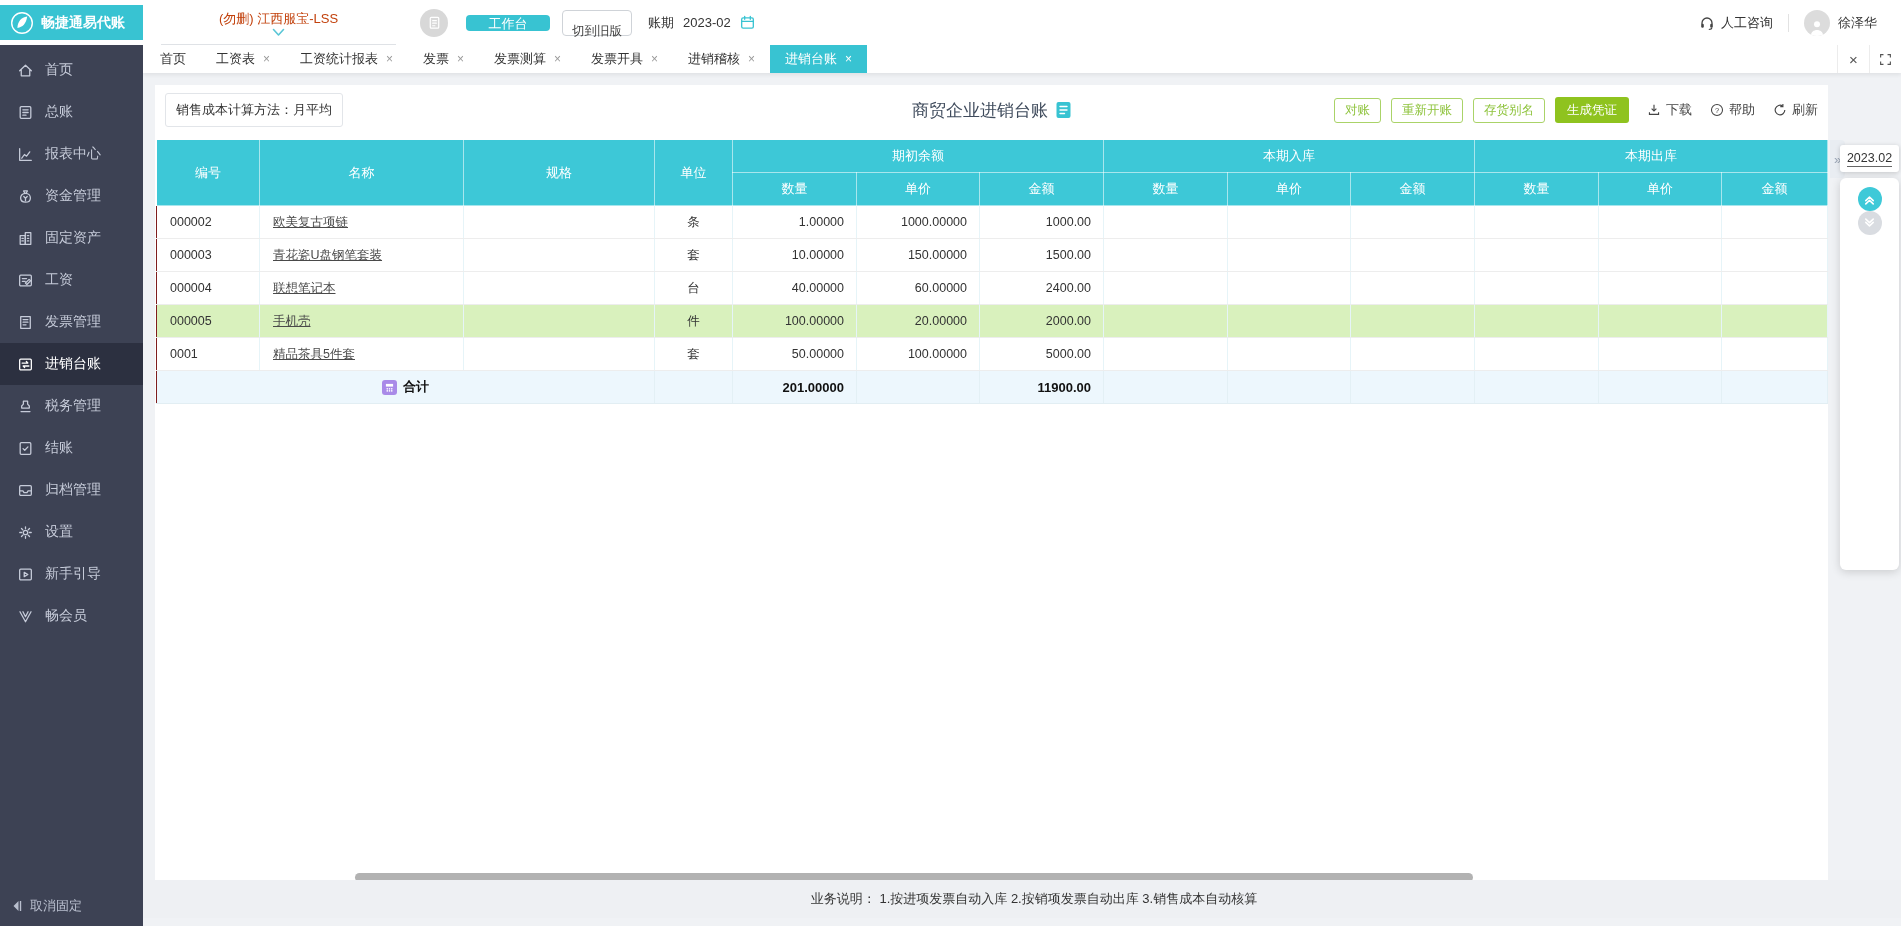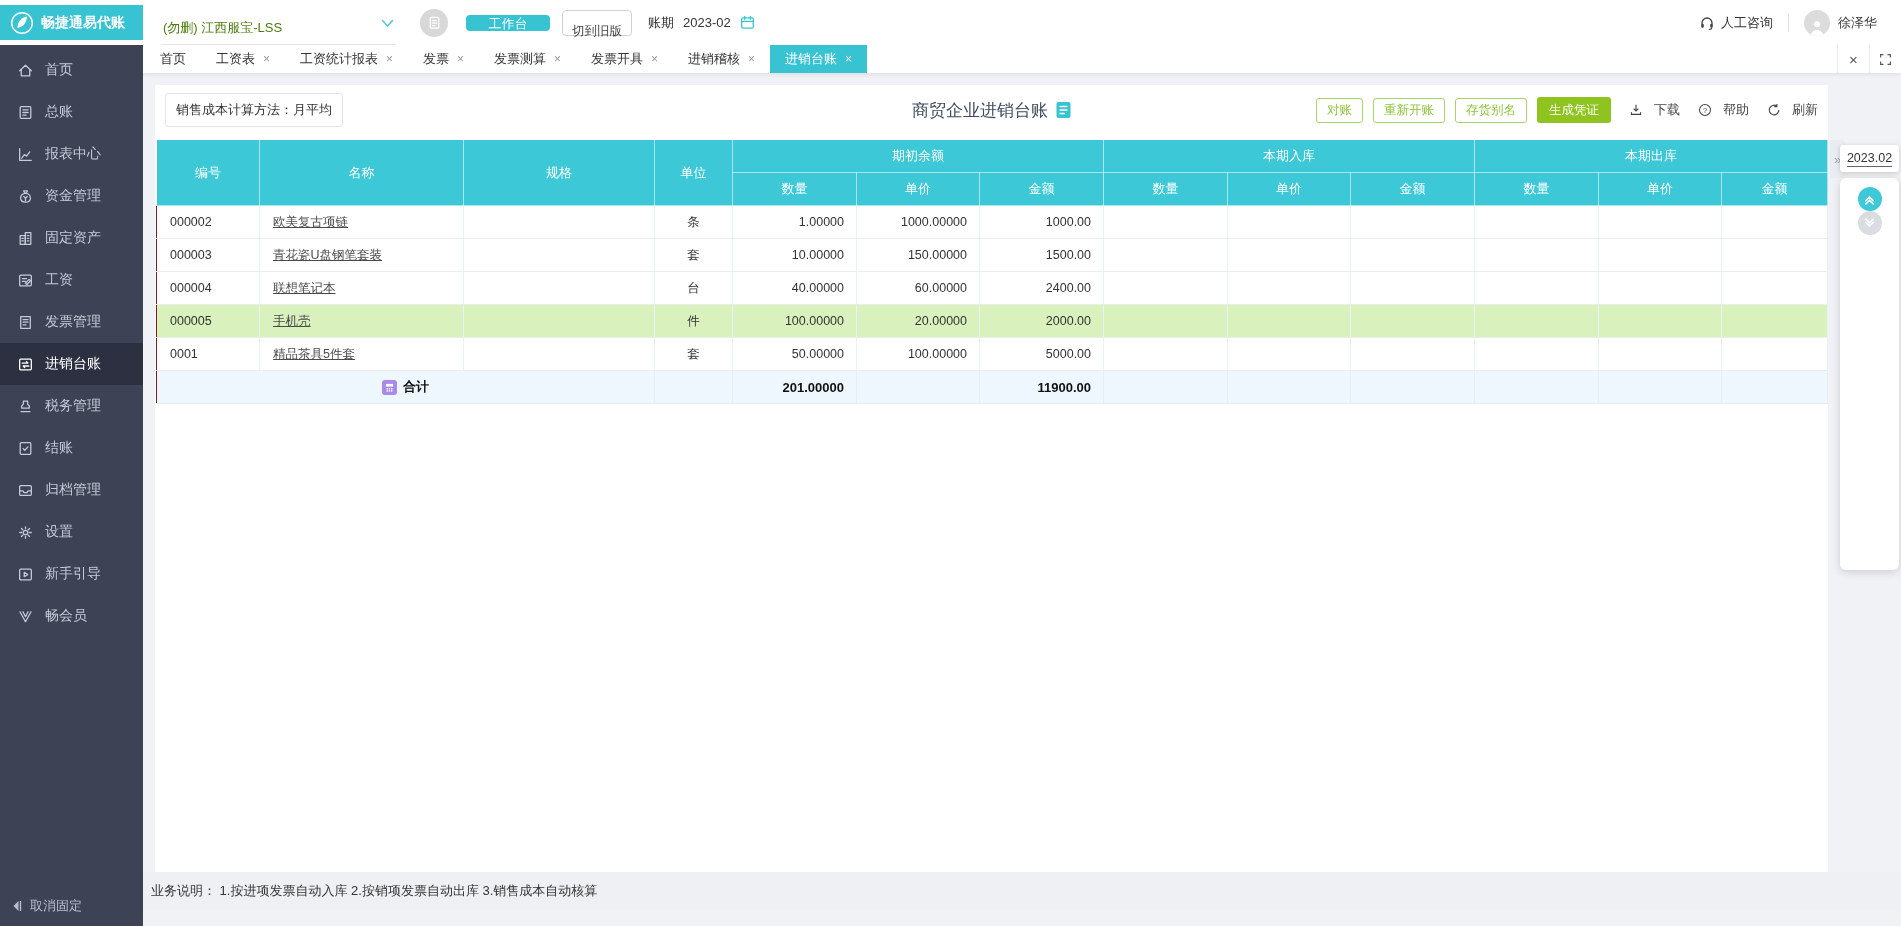--- a/index.html
+++ b/index.html
@@ -8,21 +8,21 @@
     position:relative;
     background:#f0f2f5;
     font-family:"Liberation Sans","DejaVu Sans",sans-serif;
     color:#333;
   }
   svg { display:block; }
 
   
   .topbar { position:absolute; top:0; left:0; right:0; height:45px; background:#fff; display:flex; align-items:center; z-index:6; }
   .logo { width:143px; height:35px; background:#38c3d2; color:#fff; display:flex; align-items:center; gap:7px; padding-left:10px; font-size:14px; font-weight:bold; flex:none; }
-  .account-select { margin-left:18px; align-self:flex-end; width:235px; display:flex; justify-content:space-between; border-bottom:1px solid #dfe2e6; padding:0 2px 7px 2px; font-size:13px; color:#4d7c0f; cursor:pointer; }
+  .account-select { margin-left:18px; align-self:flex-end; width:235px; display:flex; align-items:center; justify-content:space-between; border-bottom:1px solid #dfe2e6; padding:0 2px 7px 2px; font-size:13px; color:#c2410c; cursor:pointer;flex-direction:column; }
   .circle-icon { width:28px; height:28px; border-radius:50%; background:#d8d8d8; display:flex; align-items:center; justify-content:center; margin-left:24px; flex:none; }
   .btn-workbench { margin-left:18px; width:84px; height:16px; background:#38c3d2; color:#fff; border:none; border-radius:4px; font-size:13px; cursor:pointer; font-family:inherit; }
   .btn-old { margin-left:12px; height:25px; padding:12px 9px; background:#fff; border:1px solid #cfd3d8; border-radius:4px; font-size:12.5px; color:#444; cursor:pointer; font-family:inherit; }
   .period { margin-left:16px; display:flex; align-items:center; gap:9px; font-size:13px; color:#333; cursor:pointer; }
   .topbar-spacer { flex:1; }
   .support { display:flex; align-items:center; gap:6px; font-size:13px; color:#333; cursor:pointer; }
   .v-divider { width:1px; height:18px; background:#e2e2e2; margin:0 15px; }
   .avatar { width:26px; height:26px; border-radius:50%; background:#dcdcdc; display:flex; align-items:flex-end; justify-content:center; overflow:hidden; cursor:pointer; }
   .username { margin:0 24px 0 8px; font-size:13px; color:#333; }
 
@@ -46,41 +46,41 @@
   .tab-tool { width:32px; display:flex; align-items:center; justify-content:center; border-left:1px solid #ececec; color:#555; cursor:pointer; font-size:15px; }
 
   .card { position:absolute; left:12px; top:40px; width:1673px; height:801px; background:#fff; }
   .toolbar { height:50px; display:flex; align-items:center; padding:0 10px; position:relative; }
   .cost-box { border:1px solid #e2e5e9; border-radius:3px; padding:7px 10px; font-size:13px; color:#333; background:#fff; }
   .title-wrap { position:absolute; left:50%; transform:translateX(-50%); display:flex; align-items:center; gap:7px; }
   .card-title { font-size:17px; color:#3f4b5c; }
   .toolbar-right { margin-left:auto; display:flex; align-items:center; gap:10px; }
   .btn-ghost { height:25px; padding:0 10px; border:1px solid #aad368; color:#8ec33c; background:#fff; border-radius:3px; font-size:12.5px; cursor:pointer; font-family:inherit; }
   .btn-primary { height:26px; padding:0 12px; background:#8fc31f; color:#fff; border:none; border-radius:3px; font-size:12.5px; cursor:pointer; font-family:inherit; }
-  .tool-link { display:flex; align-items:center; gap:11px; font-size:13px; color:#444; cursor:pointer; margin-left:8px; }
+  .tool-link { display:flex; align-items:center; gap:5px; font-size:13px; color:#444; cursor:pointer; margin-left:8px; }
 
   
   .tbl { width:1671px; margin:4px 0 0 1px; border-collapse:collapse; table-layout:fixed; }
   .tbl thead th { background:#3dc8d7; color:#fff; font-weight:normal; font-size:13px; height:33px; border:1px solid rgba(255,255,255,.55); }
   .tbl tbody td { height:33px; font-size:12.5px; color:#333; border-bottom:1px solid #ededed; border-right:1px solid #e6f4f8; background:#fff; overflow:hidden; white-space:nowrap; }
   .tbl tbody td:first-child { border-left:1px solid #7f1d1d; }
   td.code { padding-left:13px; }
   td.name { padding-left:13px; }
   td.name a { color:#4a4a4a; text-decoration:underline; cursor:pointer; }
   td.unit { text-align:center; }
   td.num { text-align:right; padding-right:12px; }
   tr.highlight td { background:#d9f1bd; }
   tr.total td { background:#edf7fd; font-weight:bold; font-size:13px; color:#111; border-top:1px solid #e2eef3; border-bottom:1px solid #e2eef3; border-right:1px solid #e3f0f5; }
   .total-label { display:flex; align-items:center; justify-content:center; gap:6px; }
   .calc-icon { width:15px; height:15px; background:#a98ae8; border-radius:3px; display:flex; align-items:center; justify-content:center; flex:none; }
 
   .h-scrollbar { position:absolute; left:200px; bottom:4px; width:1118px; height:9px; background:#b2b2b2; border-radius:5px; cursor:pointer; }
 
   
-  .statusbar { position:absolute; left:0; right:0; bottom:16px; height:38px; background:#eef0f3; display:flex; align-items:center; padding-left:8px; font-size:13px; color:#333; }
+  .statusbar { position:absolute; left:0; right:0; bottom:8px; height:38px; background:#eef0f3; display:flex; align-items:center; padding-left:24px; font-size:13px; color:#333;justify-content:center; }
 
   
   .expander { position:absolute; left:1687px; top:95px; width:15px; height:38px; background:#e9edf2; border-radius:0 4px 4px 0; color:#9aa5b5; display:flex; align-items:center; justify-content:center; font-size:13px; cursor:pointer; z-index:4; }
   .period-current { position:absolute; left:1697px; top:100px; width:59px; height:27px; background:#fff; border-radius:3px; box-shadow:0 1px 5px rgba(0,0,0,.18); display:flex; align-items:center; justify-content:center; font-size:12.5px; color:#333; z-index:4; }
   .period-current span { border-bottom:1px solid #666; padding-bottom:1px; }
   .period-panel { position:absolute; left:1697px; top:133px; width:59px; height:392px; background:#fff; border-radius:6px; box-shadow:0 2px 10px rgba(0,0,0,.16); display:flex; flex-direction:column; align-items:center; padding:9px 0; z-index:4; }
   .nav-circle { width:24px; height:24px; border-radius:50%; display:flex; align-items:center; justify-content:center; cursor:pointer; flex:none; }
   .nav-up { background:#3ec9d8; }
   .nav-down { background:#d9dce1; }
   .months-list { flex:1; display:flex; flex-direction:column; align-items:center; justify-content:space-between; padding:6px 0; }

